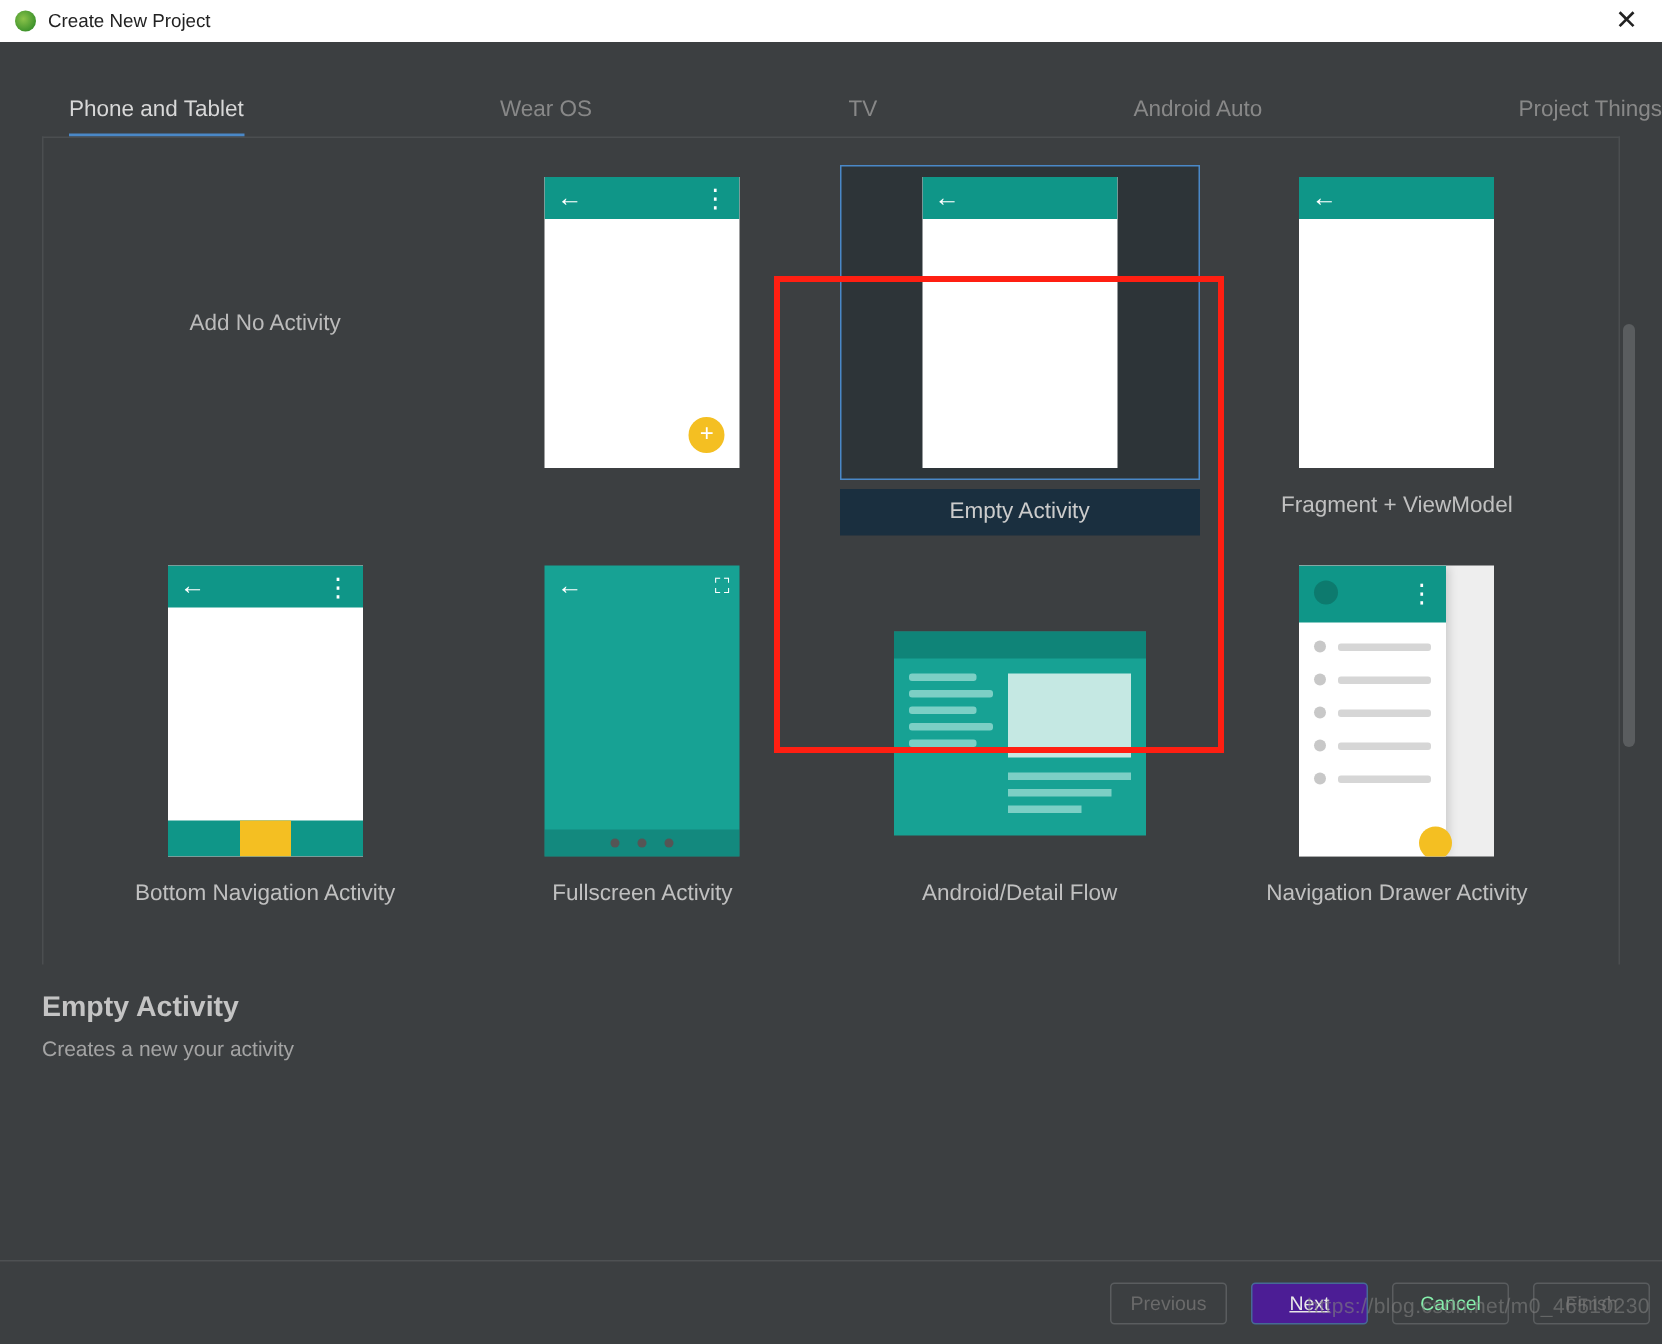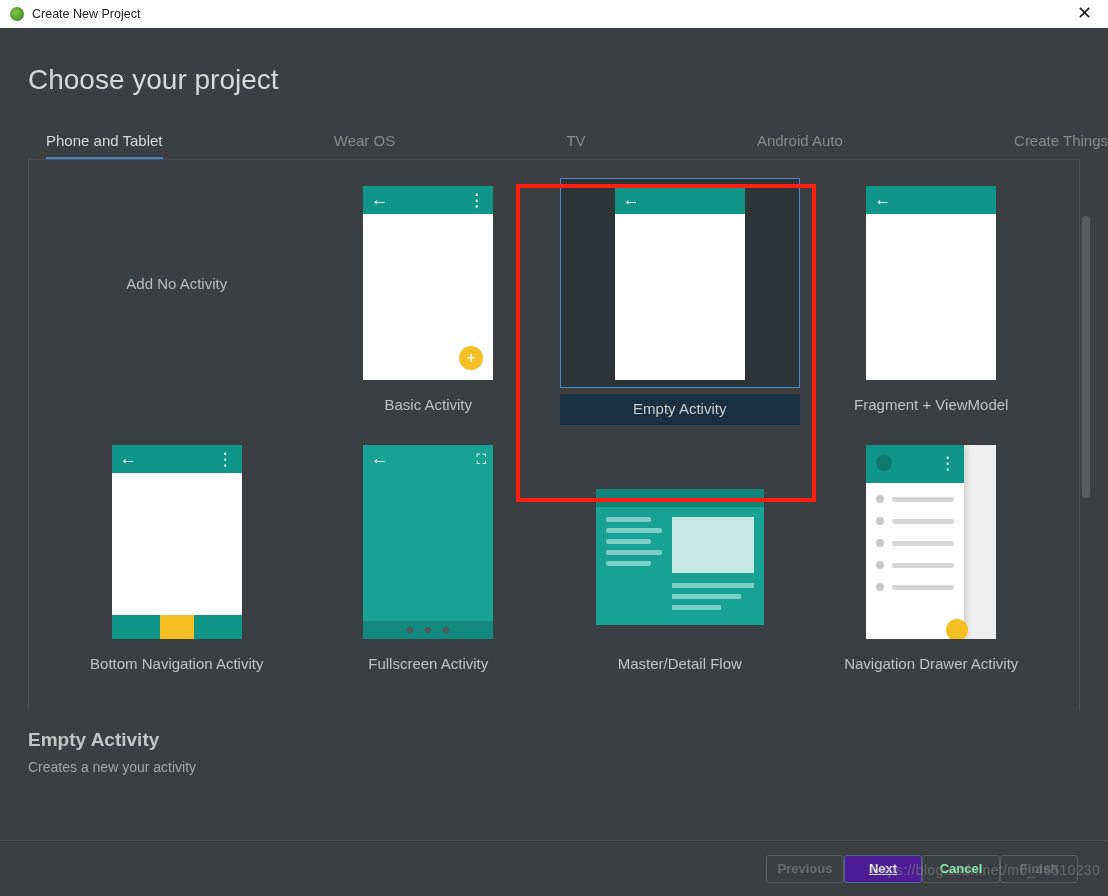--- a/index.html
+++ b/index.html
@@ -223,23 +223,22 @@
     color: #a4a4a4;
   }
   .footer {
     position:absolute;
     bottom:0; left:0; right:0;
     border-top: 1px solid #4e5153;
     height: 56px;
     display:flex;
     align-items:center;
     justify-content:flex-end;
-    padding: 0 30px;
-    gap: 0;
-    font-weight: bold;
+    padding: 0 8px;
+    gap: 16px;
   }
   .btn {
     min-width: 78px;
     height: 28px;
     border: 1px solid #5a5d5f;
     background: #3c3f41;
     color: #86efac;
     font-size: 13px;
     border-radius: 3px;
     display:flex; align-items:center; justify-content:center;
@@ -267,49 +266,47 @@
 <body>
 
 <div class="titlebar">
   <span class="app-icon"></span>
   <span>Create New Project</span>
   <span class="close">✕</span>
 </div>
 
 <div class="content">
 
-  <div class="heading">Choose your project</div>
 
   <div class="tabs">
     <div class="tab active">Phone and Tablet</div>
     <div class="tab">Wear OS</div>
     <div class="tab">TV</div>
     <div class="tab">Android Auto</div>
-    <div class="tab">Create Things</div>
+    <div class="tab">Project Things</div>
   </div>
 
   <div class="gallery-wrap">
     <div class="gallery">
 
       <div class="cell">
         <div class="no-activity">Add No Activity</div>
         <div class="label-plain"></div>
       </div>
 
       <div class="cell">
         <div class="thumb-frame">
           <div class="phone">
             <div class="bar">
               <span class="arrow-left"></span>
               <span class="dots-v"></span>
             </div>
             <div class="fab">+</div>
           </div>
         </div>
-        <div class="label-plain">Basic Activity</div>
       </div>
 
       <div class="cell selected">
         <div class="thumb-frame">
           <div class="phone">
             <div class="bar">
               <span class="arrow-left"></span>
               <span></span>
             </div>
           </div>
@@ -375,21 +372,21 @@
                 </div>
               <div class="right">
                 <div class="img"></div>
                 <div class="line"></div>
                   <div class="line" style="width:85%;"></div>
                   <div class="line" style="width:60%;"></div>
               </div>
             </div>
           </div>
         </div>
-        <div class="label-plain">Master/Detail Flow</div>
+        <div class="label-plain">Android/Detail Flow</div>
       </div>
 
       <div class="cell navdrawer">
         <div class="thumb-frame">
           <div class="phone">
             <div class="drawer">
               <div class="dbar">
                 <div class="avatar"></div>
                 <span class="grey-dots dots-v"></span>
               </div>

